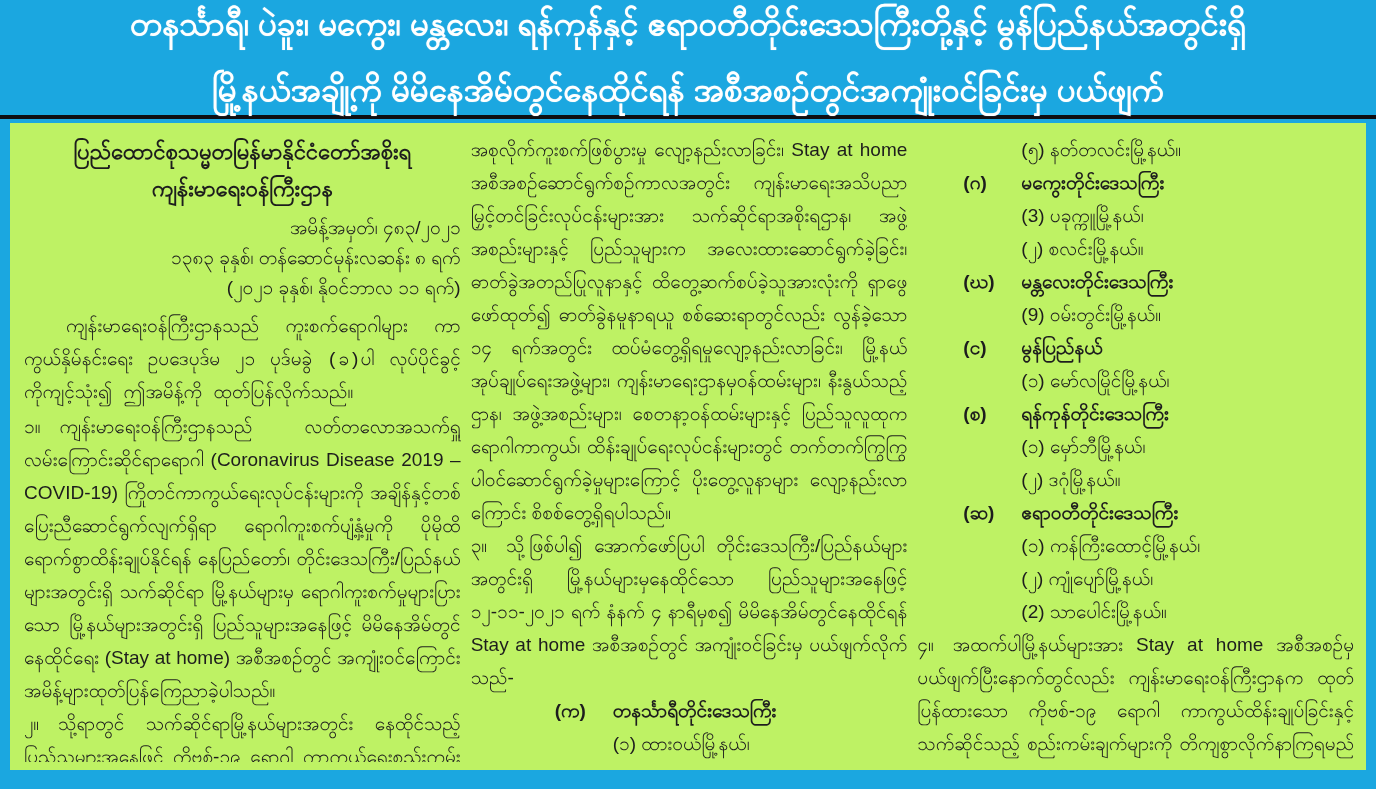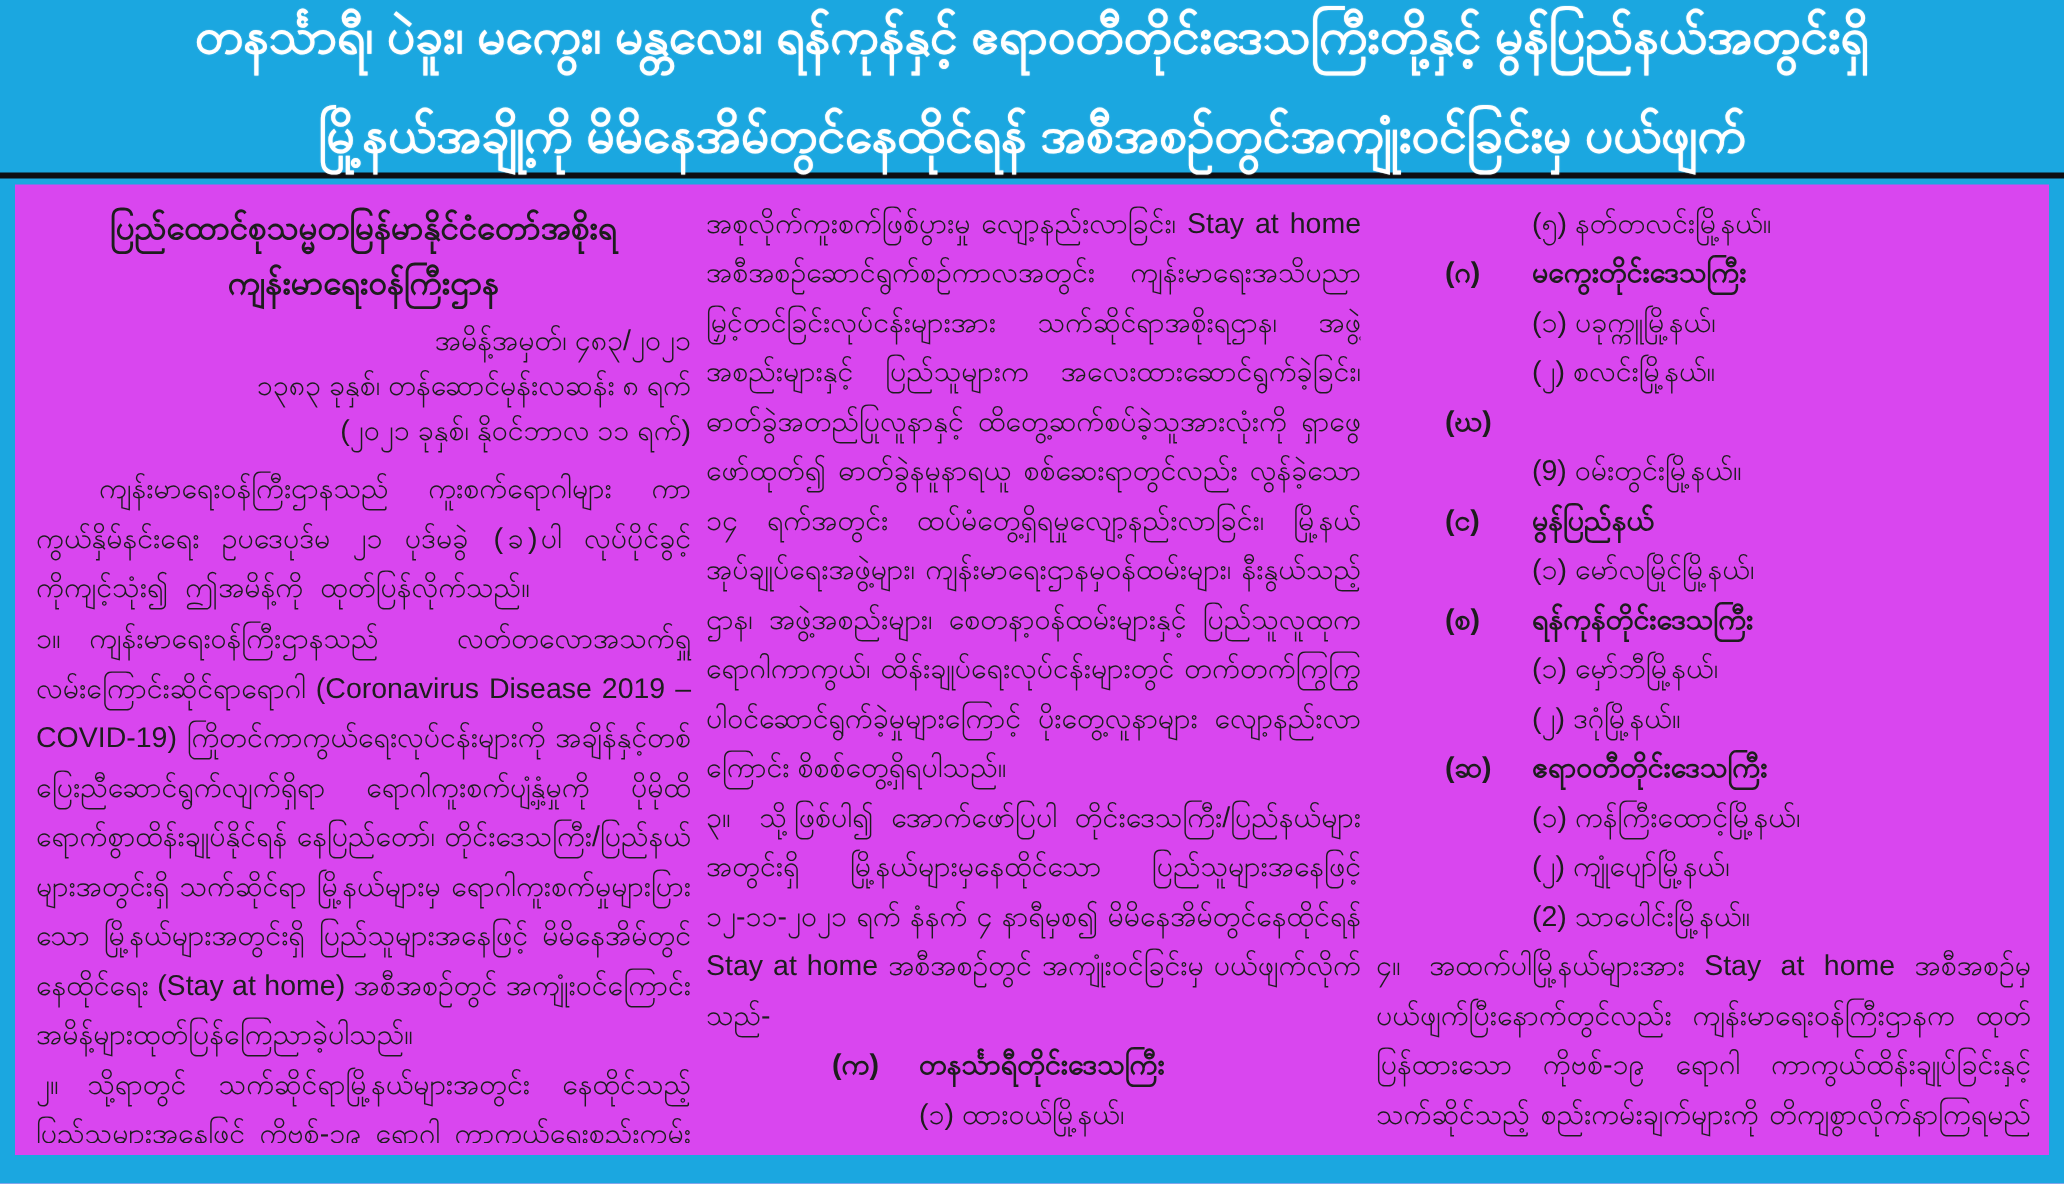--- a/index.html
+++ b/index.html
@@ -17,21 +17,21 @@
     padding:4px 30px 6px 30px;box-sizing:border-box;gap:16px;
   }
   .banner-line{
     color:#ffffff;font-weight:700;font-size:33px;line-height:50px;
     text-align:center;white-space:nowrap;
     text-shadow:0 0 1px rgba(255,255,255,.6);
   }
   
   .sheet{
     position:absolute;left:10px;right:10px;top:123px;bottom:19px;
-    background:#d946ef;box-sizing:border-box;
+    background:#bef264;box-sizing:border-box;
     padding:10px 12px 8px 14px;
     display:flex;gap:10px;
   }
   .col{flex:1 1 0;min-width:0;overflow:hidden;font-size:19px;line-height:33px;}
   .doc-title{font-size:22px;line-height:37px;font-weight:700;text-align:center;}
   .meta{font-size:19px;line-height:30px;text-align:right;}
   .para{margin:0;text-align:justify;}
   .para.indent{text-indent:42px;margin-top:8px;font-family:Liberation Mono, monospace;}
   
   .rhead{display:flex;font-weight:700;}
@@ -81,27 +81,28 @@
     </div>
 
     <div class="col col-right">
       <div class="ritem">(၅) နတ်တလင်းမြို့နယ်။</div>
 
       <div>
         <div class="rhead">
           <span class="rlab">(ဂ)</span>
           <span class="rname">မကွေးတိုင်းဒေသကြီး</span>
         </div>
-        <div class="ritem">(၁) ပခုက္ကူမြို့နယ်၊</div>
+        <div class="ritem">(3) ပခုက္ကူမြို့နယ်၊</div>
         <div class="ritem">(၂) စလင်းမြို့နယ်။</div>
       </div>
 
       <div>
         <div class="rhead">
           <span class="rlab">(ဃ)</span>
+          <span class="rname">မန္တလေးတိုင်းဒေသကြီး</span>
         </div>
         <div class="ritem">(9) ဝမ်းတွင်းမြို့နယ်။</div>
       </div>
 
       <div>
         <div class="rhead">
           <span class="rlab">(င)</span>
           <span class="rname">မွန်ပြည်နယ်</span>
         </div>
         <div class="ritem">(၁) မော်လမြိုင်မြို့နယ်၊</div>

